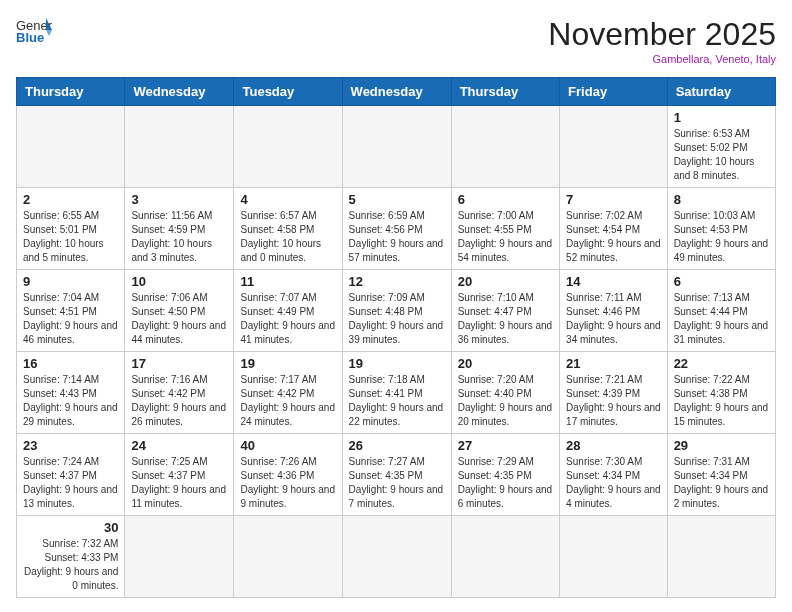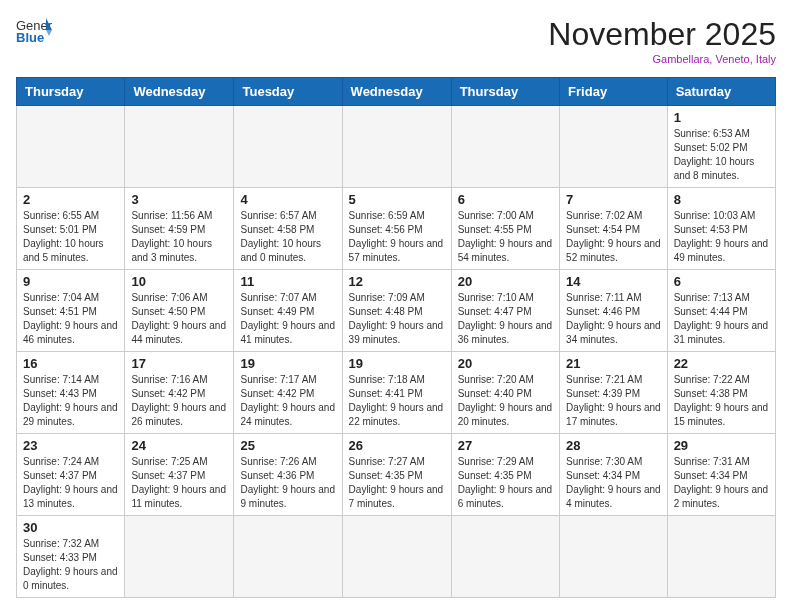--- a/index.html
+++ b/index.html
@@ -79,20 +79,21 @@
     .day-info {
       font-size: 10px;
       color: #333;
       line-height: 1.4;
     }
     .week-row td {
       height: 80px;
     }
     .last-row td {
       height: 70px;
+      text-align: right;
     }
   </style>
 </head>
 <body>
 
 <div class="header-area">
   <div class="logo">
     <svg class="logo-icon" viewBox="0 0 36 28">
       <text x="0" y="14" font-size="13" fill="#333" font-family="Arial">General</text>
       <text x="0" y="26" font-size="13" fill="#1a6bb5" font-family="Arial" font-weight="bold">Blue</text>
@@ -272,21 +273,21 @@
 Sunset: 4:37 PM
 Daylight: 9 hours and 13 minutes.</div>
         </td>
         <td>
           <div class="day-number">24</div>
           <div class="day-info">Sunrise: 7:25 AM
 Sunset: 4:37 PM
 Daylight: 9 hours and 11 minutes.</div>
         </td>
         <td>
-          <div class="day-number">25</div>
+          <div class="day-number">40</div>
           <div class="day-info">Sunrise: 7:26 AM
 Sunset: 4:36 PM
 Daylight: 9 hours and 9 minutes.</div>
         </td>
         <td>
           <div class="day-number">26</div>
           <div class="day-info">Sunrise: 7:27 AM
 Sunset: 4:35 PM
 Daylight: 9 hours and 7 minutes.</div>
         </td>

